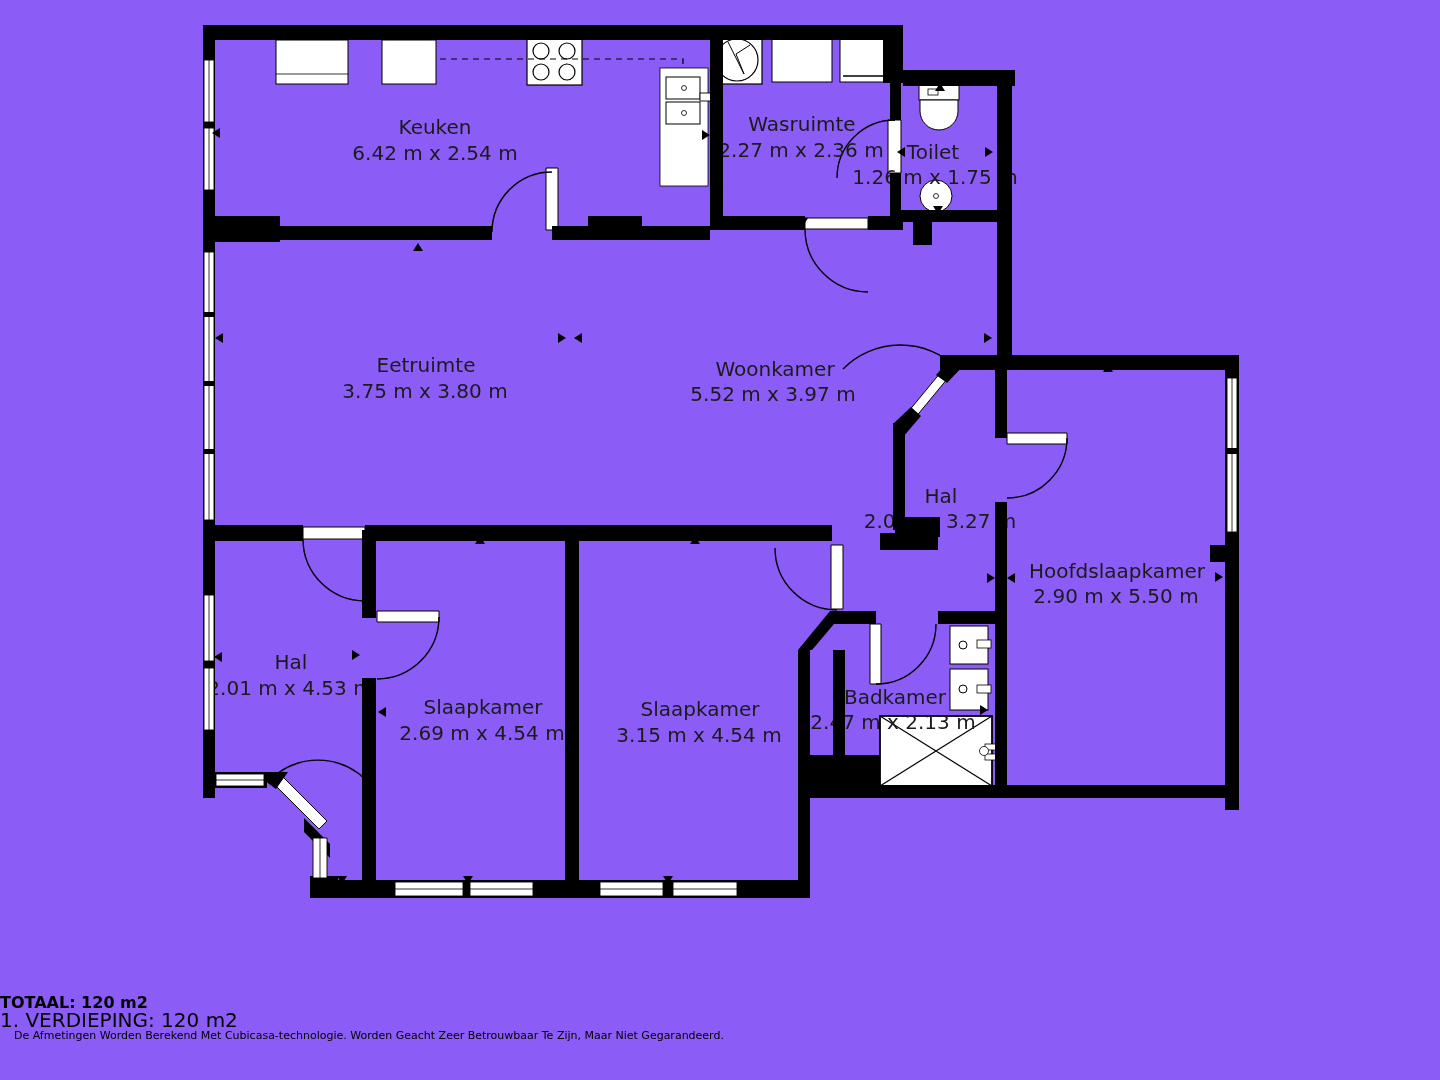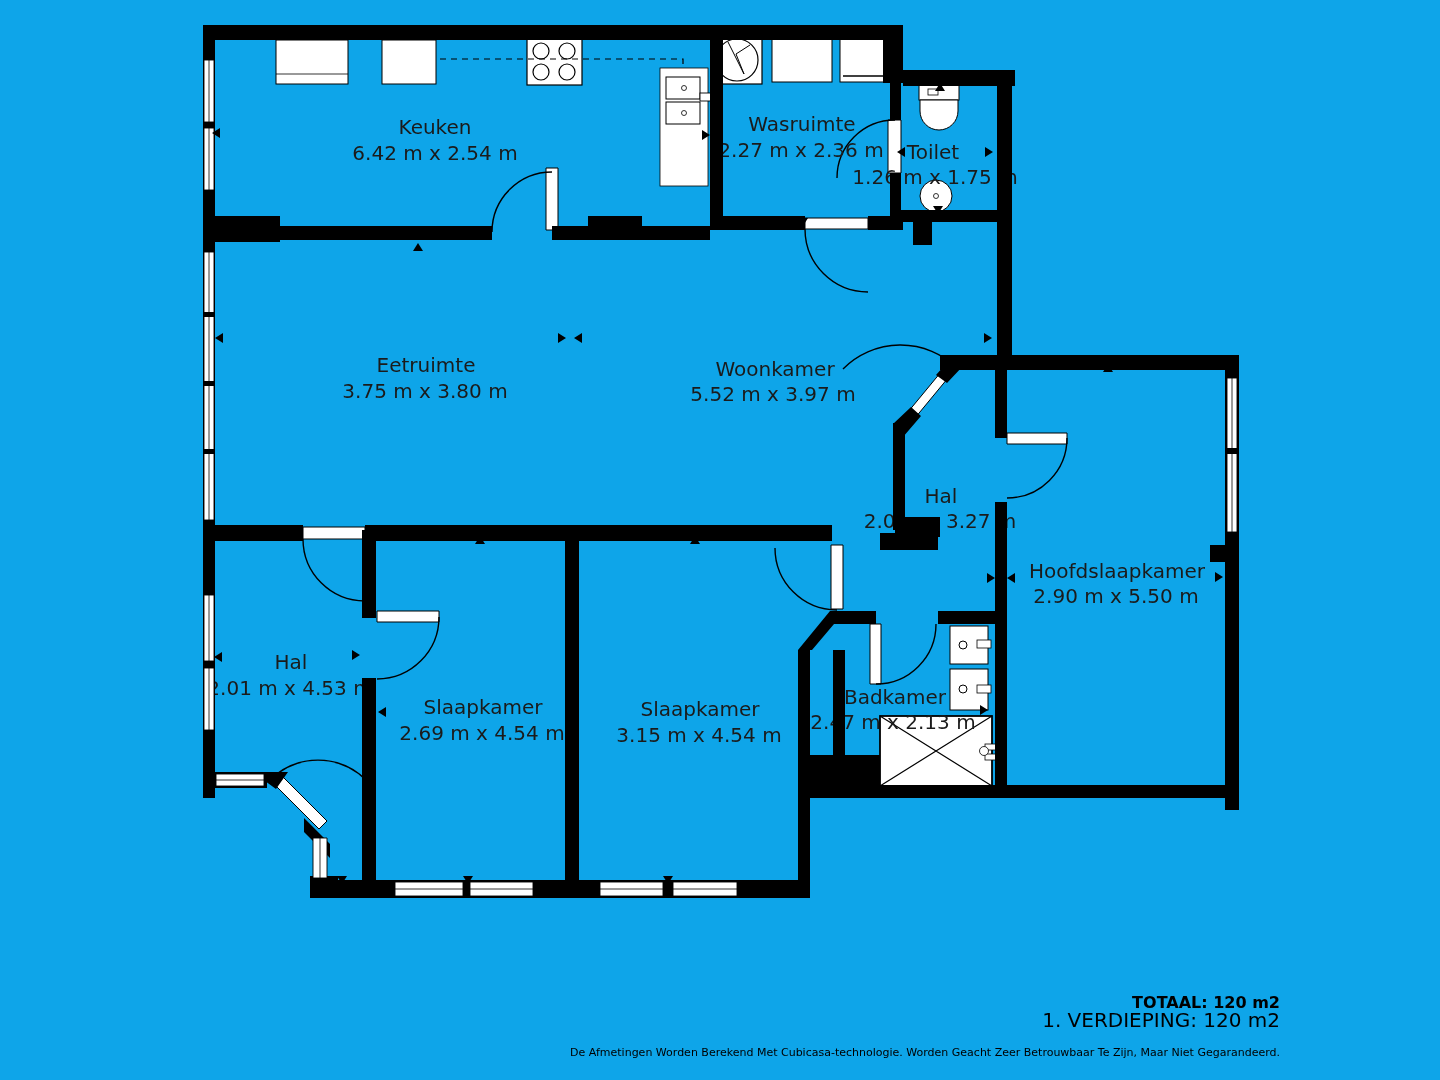--- a/index.html
+++ b/index.html
@@ -1,23 +1,23 @@
 <!DOCTYPE html>
 <html><head>
 <meta charset="utf-8">
 <style>
   html,body{margin:0;padding:0;background:#ffffff;}
-  .page{position:relative;width:1440px;height:1080px;background:#0ea5e9;overflow:hidden;
+  .page{position:relative;width:1440px;height:1080px;background:#8b5cf6;overflow:hidden;
         font-family:"DejaVu Sans",sans-serif;}
   .plan-svg{position:absolute;left:0;top:0;}
   .room-name,.room-dims{font-family:"DejaVu Sans",sans-serif;font-size:20px;fill:#1b1b1b;}
-  .footer{position:absolute;left:0;top:994px;width:1280px;text-align:right;color:#000;}
+  .footer{position:absolute;left:0;top:994px;width:1280px;text-align:left;color:#000;}
   .f-total{font-size:16px;font-weight:bold;line-height:17px;}
   .f-floor{font-size:20px;line-height:17px;margin-top:1px;}
-  .f-disc{font-size:11px;line-height:13px;margin-top:17px;}
+  .f-disc{font-size:11px;line-height:13px;padding-left:14px;}
 </style>
 </head>
 <body>
 
 <div class="page">
 
 <svg class="plan-svg" width="1440" height="1080" viewBox="0 0 1440 1080">
 
   <g fill="#ffffff" stroke="#000000" stroke-width="1">
     <rect x="276" y="40" width="72" height="44"></rect>

